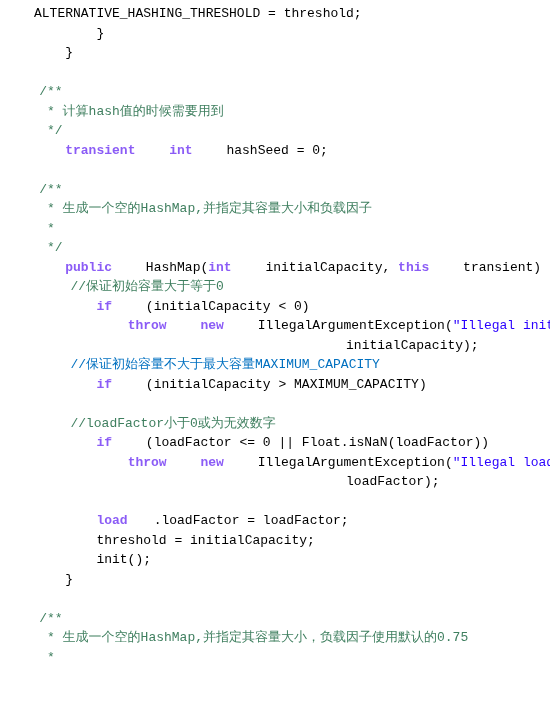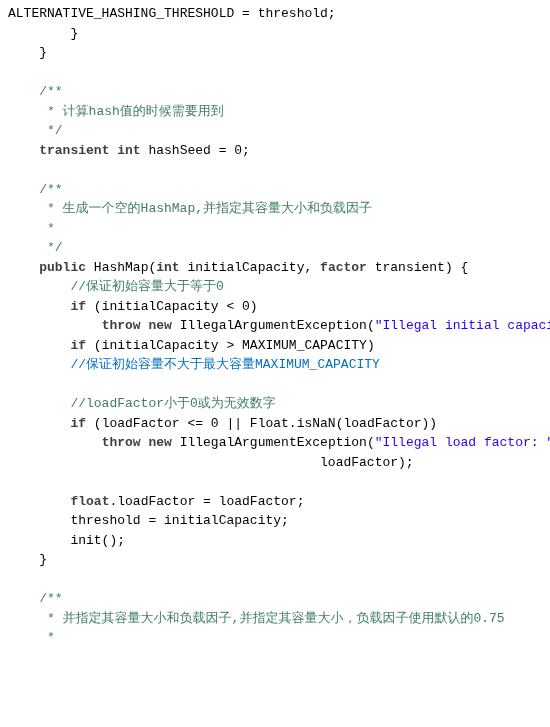--- a/index.html
+++ b/index.html
@@ -25,24 +25,24 @@
       width: 100%;
     }
 
     .code-line {
       display: block;
       white-space: pre;
       padding: 0 8px;
       min-height: 19.5px;
     }
 
-    .kw { color: #404040; font-weight: bold; }       
+    .kw { color: #8b5cf6; font-weight: bold; }       
     .cm { color: #3f7f5f; }                           
     .str { color: #2a00ff; }                         
-    .id { color: #000000; }  
+    .id { color: #000000; margin-left: 26px; }  
     .comment-cn { color: #3f7f5f; }                
 
     
     .blue-cn { color: #0070c0; }
   </style>
 </head>
 <body>
 
 <div class="code-container">
 <span class="code-line"><span class="id">ALTERNATIVE_HASHING_THRESHOLD = threshold;</span></span>
@@ -51,34 +51,35 @@
     <span class="code-line">&nbsp;</span>
     <span class="code-line"><span class="cm">    /**</span></span>
     <span class="code-line"><span class="cm">     * 计算hash值的时候需要用到</span></span>
     <span class="code-line"><span class="cm">     */</span></span>
     <span class="code-line"><span class="id">    </span><span class="kw">transient</span><span class="id"> </span><span class="kw">int</span><span class="id"> hashSeed = 0;</span></span>
     <span class="code-line">&nbsp;</span>
     <span class="code-line"><span class="cm">    /**</span></span>
     <span class="code-line"><span class="cm">     * 生成一个空的HashMap,并指定其容量大小和负载因子</span></span>
     <span class="code-line"><span class="cm">     *</span></span>
     <span class="code-line"><span class="cm">     */</span></span>
-    <span class="code-line"><span class="id">    </span><span class="kw">public</span><span class="id"> HashMap(</span><span class="kw">int</span><span class="id"> initialCapacity, </span><span class="kw">factor</span><span class="id"> transient) {</span></span>
+    <span class="code-line"><span class="id">    </span><span class="kw">public</span><span class="id"> HashMap(</span><span class="kw">int</span><span class="id"> initialCapacity, </span><span class="kw">this</span><span class="id"> transient) {</span></span>
     <span class="code-line"><span class="comment-cn">        //保证初始容量大于等于0</span></span>
     <span class="code-line"><span class="id">        </span><span class="kw">if</span><span class="id"> (initialCapacity &lt; 0)</span></span>
     <span class="code-line"><span class="id">            </span><span class="kw">throw</span><span class="id"> </span><span class="kw">new</span><span class="id"> IllegalArgumentException(</span><span class="str">"Illegal initial capacity: "</span></span>
+    <span class="code-line"><span class="id">                                        initialCapacity);</span></span>
+    <span class="code-line"><span class="blue-cn">        //保证初始容量不大于最大容量MAXIMUM_CAPACITY</span></span>
     <span class="code-line"><span class="id">        </span><span class="kw">if</span><span class="id"> (initialCapacity &gt; MAXIMUM_CAPACITY)</span></span>
-    <span class="code-line"><span class="blue-cn">        //保证初始容量不大于最大容量MAXIMUM_CAPACITY</span></span>
     <span class="code-line">&nbsp;</span>
     <span class="code-line"><span class="comment-cn">        //loadFactor小于0或为无效数字</span></span>
     <span class="code-line"><span class="id">        </span><span class="kw">if</span><span class="id"> (loadFactor &lt;= 0 || Float.isNaN(loadFactor))</span></span>
     <span class="code-line"><span class="id">            </span><span class="kw">throw</span><span class="id"> </span><span class="kw">new</span><span class="id"> IllegalArgumentException(</span><span class="str">"Illegal load factor: "</span></span>
     <span class="code-line"><span class="id">                                        loadFactor);</span></span>
     <span class="code-line">&nbsp;</span>
-    <span class="code-line"><span class="id">        </span><span class="kw">float</span><span class="id">.loadFactor = loadFactor;</span></span>
+    <span class="code-line"><span class="id">        </span><span class="kw">load</span><span class="id">.loadFactor = loadFactor;</span></span>
     <span class="code-line"><span class="id">        threshold = initialCapacity;</span></span>
     <span class="code-line"><span class="id">        init();</span></span>
     <span class="code-line"><span class="id">    }</span></span>
     <span class="code-line">&nbsp;</span>
     <span class="code-line"><span class="cm">    /**</span></span>
-    <span class="code-line"><span class="cm">     * 并指定其容量大小和负载因子,并指定其容量大小，负载因子使用默认的0.75</span></span>
+    <span class="code-line"><span class="cm">     * 生成一个空的HashMap,并指定其容量大小，负载因子使用默认的0.75</span></span>
     <span class="code-line"><span class="cm">     *</span></span>
     <span class="code-line"></span>
   </div>
 
 </body></html>

